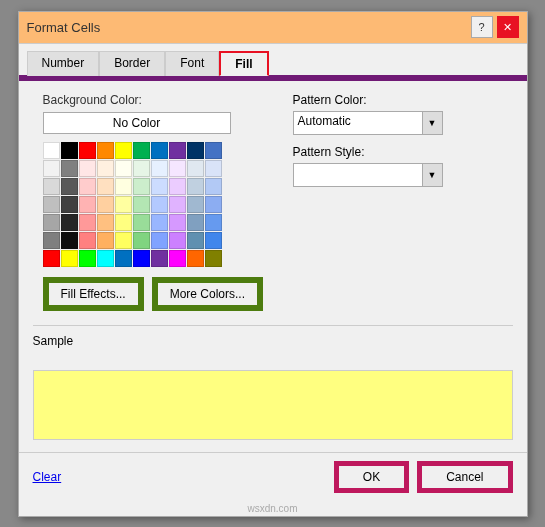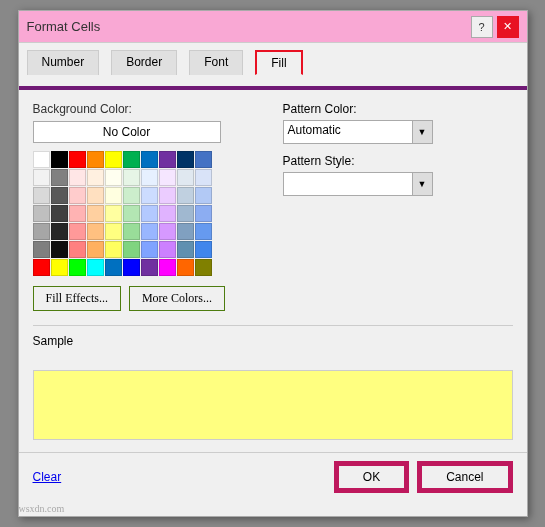--- a/index.html
+++ b/index.html
@@ -15,21 +15,21 @@
     }
     .dialog {
       background: #f0f0f0;
       border: 1px solid #aaa;
       box-shadow: 2px 2px 8px rgba(0,0,0,0.4);
       width: 510px;
       display: flex;
       flex-direction: column;
     }
     .title-bar {
-      background: #f9a8d4;
+      background: #fdba74;
       border-bottom: 1px solid #ccc;
       display: flex;
       align-items: center;
       justify-content: space-between;
       padding: 6px 8px;
       height: 32px;
     }
     .title-bar-text {
       font-size: 13px;
       color: #333;
@@ -56,47 +56,48 @@
       color: white;
       border-color: #e81123;
     }
     .title-bar-btn.help {
       background: #f0f0f0;
       color: #333;
     }
     .tabs {
       display: flex;
       background: #f0f0f0;
-      border-bottom: 4px solid #701a75;
-      padding: 6px 8px 12px 8px;
-      gap: 12px;
+      border-bottom: 6px solid #701a75;
+      padding: 6px 8px 0 8px;
+      gap: 0;
     }
     .tab {
       padding: 4px 14px;
       border: 1px solid #ccc;
       background: #e0e0e0;
       cursor: pointer;
       font-size: 12px;
       border-bottom: none;
       position: relative;
       top: 1px;
     }
     .tab.active {
       background: #f0f0f0;
       border: 2px solid #e81123;
       border-bottom: 1px solid #f0f0f0;
-      font-weight: normal;
+      font-weight: bold;
     }
     .content {
       padding: 12px 14px;
       flex: 1;
     }
     .two-col {
       display: flex;
       gap: 20px;
+      margin-left: 10px;
     }
     .left-col {
       flex: 0 0 230px;
     }
     .right-col {
       flex: 1;
     }
     .section-label {
       font-size: 12px;
       color: #333;
@@ -129,25 +130,24 @@
       cursor: pointer;
       flex-shrink: 0;
     }
     .btn-row {
       display: flex;
       gap: 8px;
       margin-top: 8px;
     }
     .fill-btn {
       padding: 4px 12px;
-      border: 1px solid #4d7c0f;
-      background: #f0f0f0;
-      cursor: pointer;
-      font-size: 12px;
-      font-family: Liberation Serif, serif;
+      border: 6px solid #4d7c0f;
+      background: #f0f0f0;
+      cursor: pointer;
+      font-size: 12px;
     }
     .pattern-label {
       font-size: 12px;
       margin-bottom: 4px;
     }
     .dropdown-arrow {
       width: 20px;
       height: 22px;
       background: #ddd;
       border-left: 1px solid #aaa;
@@ -201,24 +201,24 @@
     }
     .clear-link {
       color: #0000ee;
       text-decoration: underline;
       cursor: pointer;
       font-size: 12px;
       background: none;
       border: none;
     }
     .watermark {
+      text-align: center;
       font-size: 10px;
       color: #aaa;
       padding: 2px 0;
-      font-family: Liberation Serif, serif;
     }
   </style>
 </head>
 <body>
 
 <div class="dialog">
 
   <div class="title-bar">
     <span class="title-bar-text">Format Cells</span>
     <div class="title-bar-controls">

